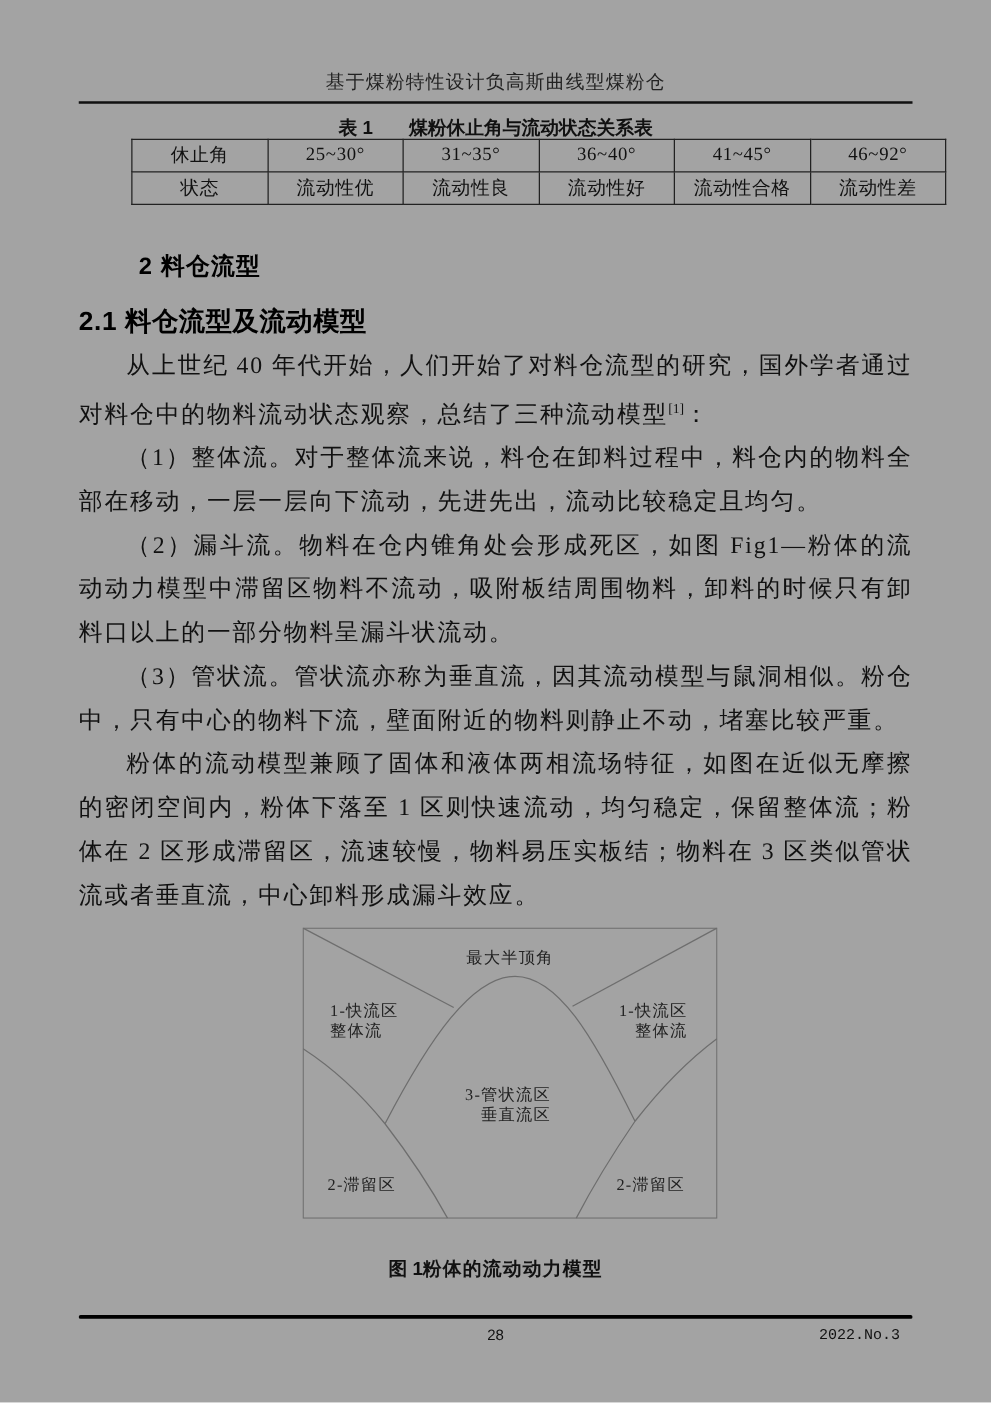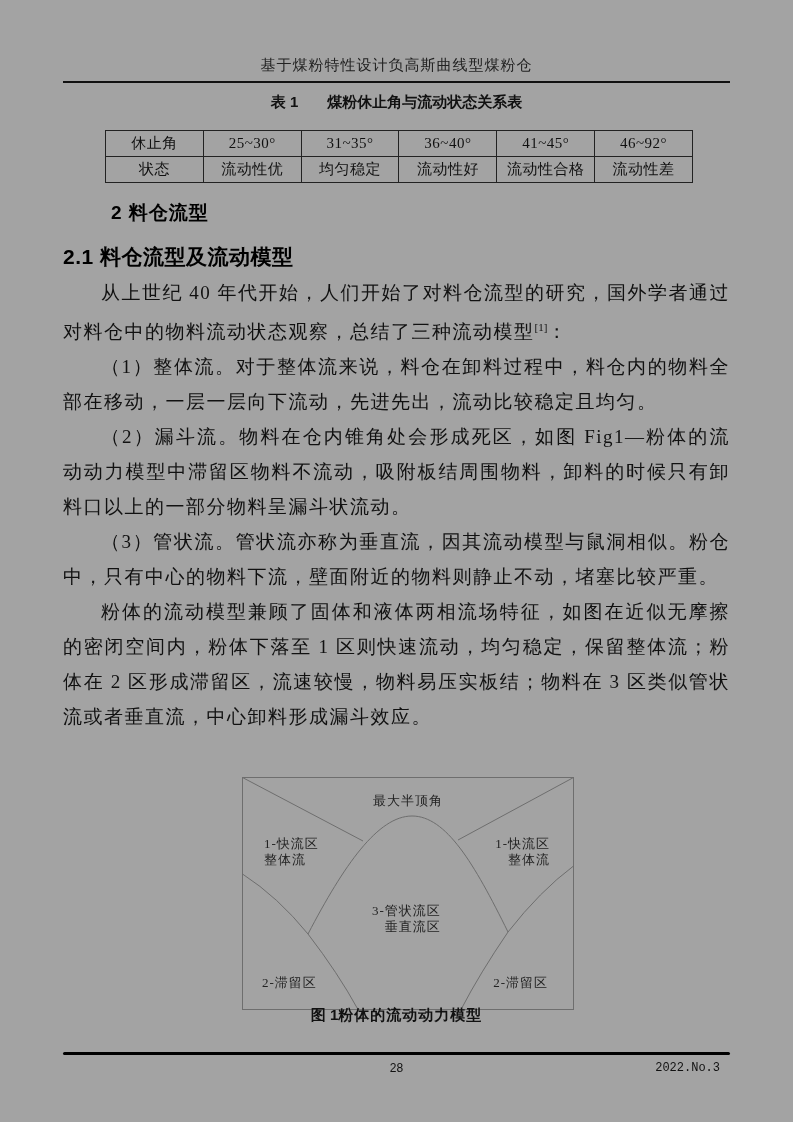--- a/index.html
+++ b/index.html
@@ -16,21 +16,21 @@
   .hdr-rule {
     position:absolute; top:81px; left:63px; width:667px; height:2px; background:#111;
   }
   .tbl-caption {
     position:absolute; top:93px; left:63px; width:667px; text-align:center;
     font-family:"Liberation Sans","DejaVu Sans",sans-serif;
     font-weight:bold; font-size:15px; color:#111;
   }
   .tbl-caption .cap-text { margin-left:29px; }
   table.data {
-    position:absolute; top:130px; left:105px; width:588px;
+    position:absolute; top:111px; left:105px; width:652px;
     border-collapse:collapse; table-layout:fixed;
   }
   table.data td {
     border:1px solid #222; height:26px; text-align:center; vertical-align:middle;
     font-size:15px; color:#111; letter-spacing:0.5px;
   }
   .h2 {
     position:absolute; top:200px; left:63px;
     font-family:"Liberation Sans","DejaVu Sans",sans-serif;
     font-weight:bold; font-size:19px; color:#000; letter-spacing:1px;margin-left:48px;
@@ -43,21 +43,21 @@
   .bodytext {
     position:absolute; top:275px; left:63px; width:667px; height:470px;
     overflow:hidden;
   }
   .bodytext p {
     font-size:19px; line-height:35px; text-align:justify; text-indent:2em;
     letter-spacing:1.5px; color:#111;
   }
   .bodytext sup { font-size:11px; vertical-align:super; letter-spacing:0; }
   .figure {
-    position:absolute; top:777px; left:242px; width:332px; height:233px;text-decoration:underline;
+    position:absolute; top:742px; left:242px; width:332px; height:233px;text-decoration:underline;
   }
   .figure svg { position:absolute; top:0; left:0; }
   .fig-label {
     position:absolute; font-size:13px; line-height:16px; color:#222;
     letter-spacing:1px; white-space:nowrap;
   }
   .lbl-apex { top:16px; left:0; width:332px; text-align:center; }
   .lbl-fast-left { top:59px; left:22px; text-align:left; }
   .lbl-fast-right { top:59px; right:24px; text-align:right; }
   .lbl-center { top:126px; left:130px; text-align:right; }
@@ -100,21 +100,21 @@
         <td>休止角</td>
         <td>25~30°</td>
         <td>31~35°</td>
         <td>36~40°</td>
         <td>41~45°</td>
         <td>46~92°</td>
       </tr>
       <tr>
         <td>状态</td>
         <td>流动性优</td>
-        <td>均匀稳定</td>
+        <td>流动性良</td>
         <td>流动性好</td>
         <td>流动性合格</td>
         <td>流动性差</td>
       </tr>
     </tbody>
   </table>
 
   <div class="h2">2  料仓流型</div>
   <div class="h3">2.1 料仓流型及流动模型</div>
 

